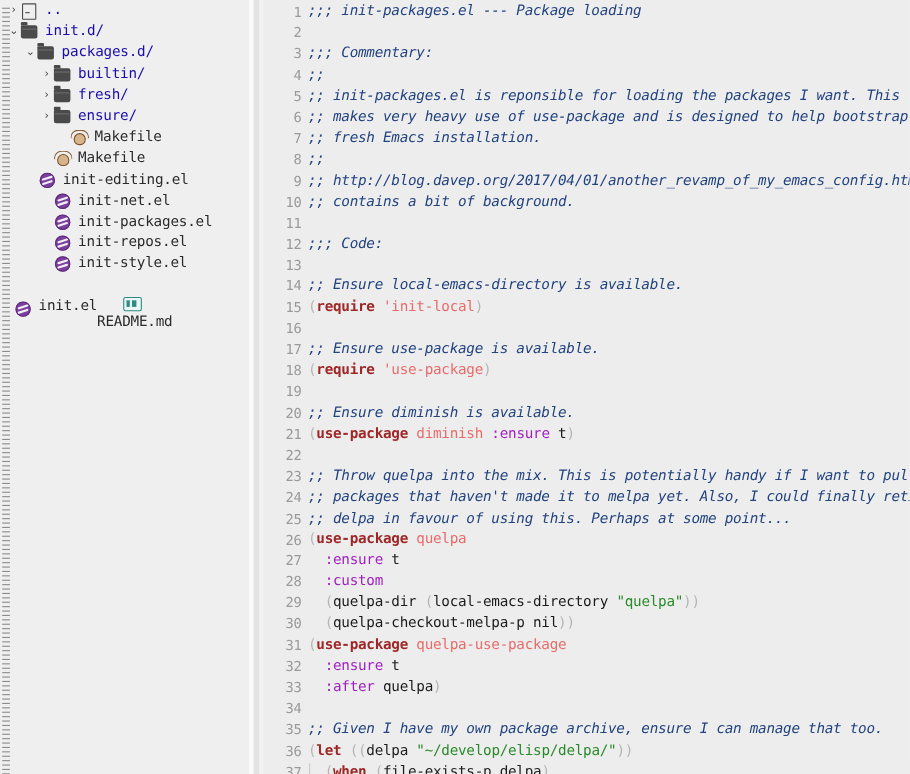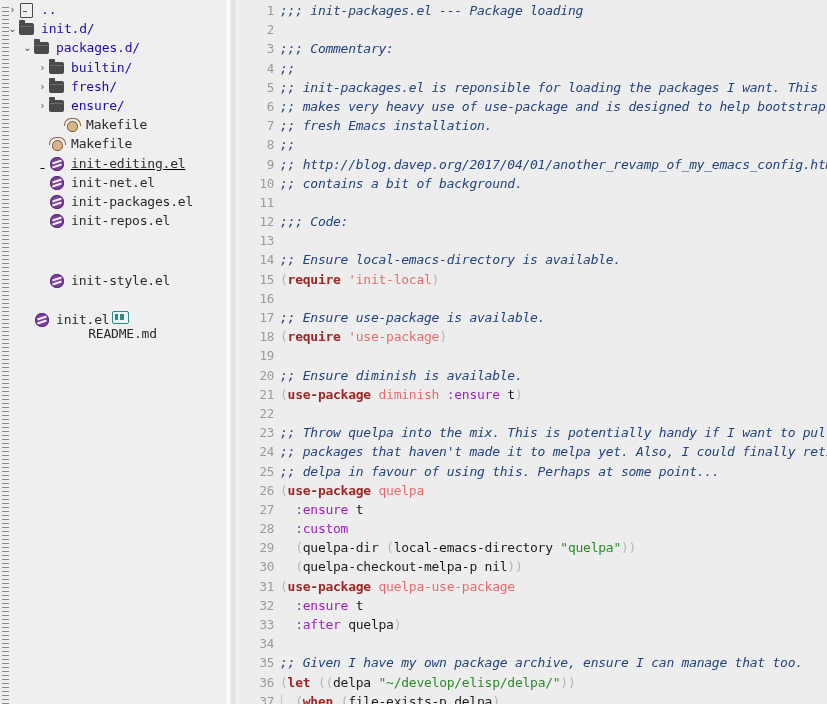--- a/index.html
+++ b/index.html
@@ -497,21 +497,21 @@
           </span>
           <span class="sb-label">Makefile</span>
         </div>
         <div class="sb-row" style="padding-left: 36px;">
           <span class="sb-chev blank">›</span>
           <span class="sb-ico">
             <span class="ico-gnu" style="display: block;"></span>
           </span>
           <span class="sb-label">Makefile</span>
         </div>
-        <div class="sb-row" style="padding-left: 36px; text-decoration: underline;">
+        <div class="sb-row" style="padding-left: 22px;">
           <span class="sb-chev blank">›</span>
           <span class="sb-ico">
             <span class="ico-el" style="display: block;"></span>
           </span>
           <span class="sb-label">init-editing.el</span>
         </div>
         <div class="sb-row" style="padding-left: 36px;">
           <span class="sb-chev blank">›</span>
           <span class="sb-ico">
             <span class="ico-el" style="display: block;"></span>
@@ -525,35 +525,35 @@
           </span>
           <span class="sb-label">init-packages.el</span>
         </div>
         <div class="sb-row" style="padding-left: 36px;">
           <span class="sb-chev blank">›</span>
           <span class="sb-ico">
             <span class="ico-el" style="display: block;"></span>
           </span>
           <span class="sb-label">init-repos.el</span>
         </div>
-        <div class="sb-row" style="padding-left: 36px; margin-top: 41px;">
+        <div class="sb-row" style="padding-left: 36px;">
           <span class="sb-chev blank">›</span>
           <span class="sb-ico">
             <span class="ico-el" style="display: block;"></span>
           </span>
           <span class="sb-label">init-style.el</span>
         </div>
         <div class="sb-row" style="padding-left: 21px; flex-direction: column;">
           <span class="sb-chev blank">›</span>
           <span class="sb-ico">
             <span class="ico-md" style="display: block;"></span>
           </span>
           <span class="sb-label">README.md</span>
         </div>
-        <div class="sb-row" style="padding-left: 21px;">
+        <div class="sb-row" style="padding-left: 0; align-items: flex-end;">
           <span class="sb-chev blank">›</span>
           <span class="sb-ico">
             <span class="ico-el" style="display: block;"></span>
           </span>
           <span class="sb-label">init.el</span>
         </div>
       </div>
   </div>
 
   <div id="divider"></div>

